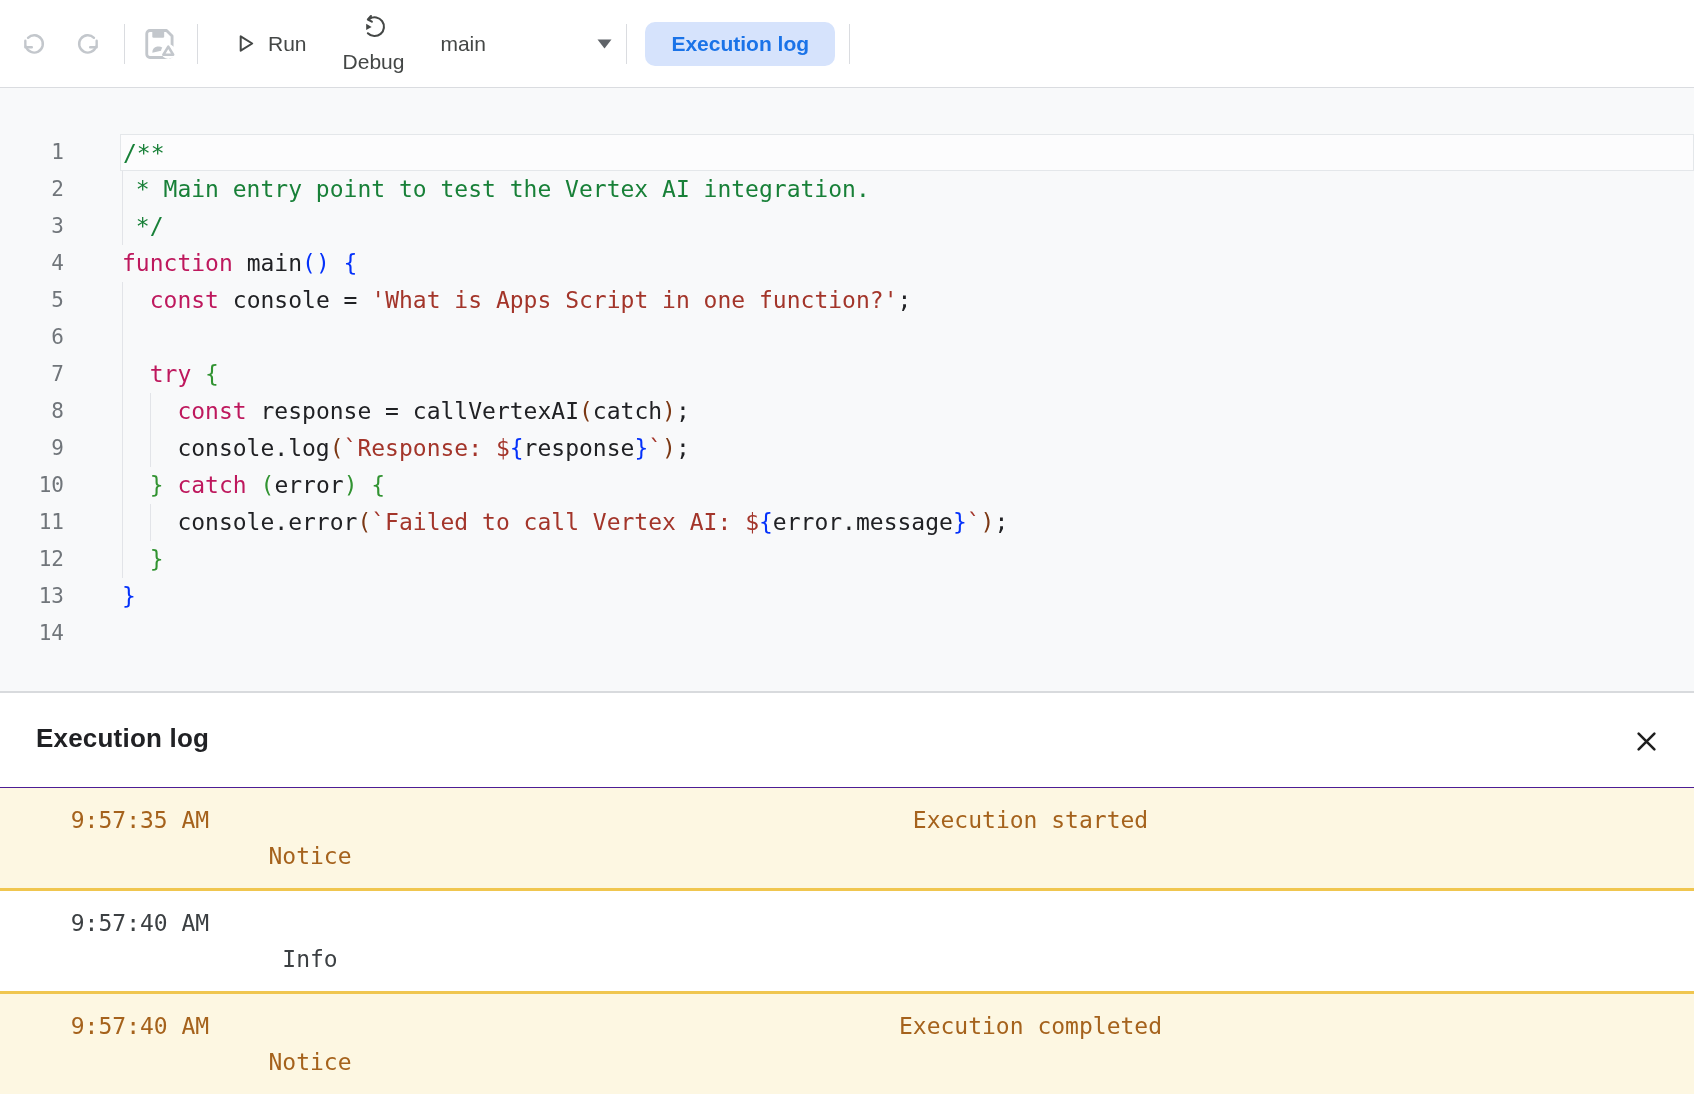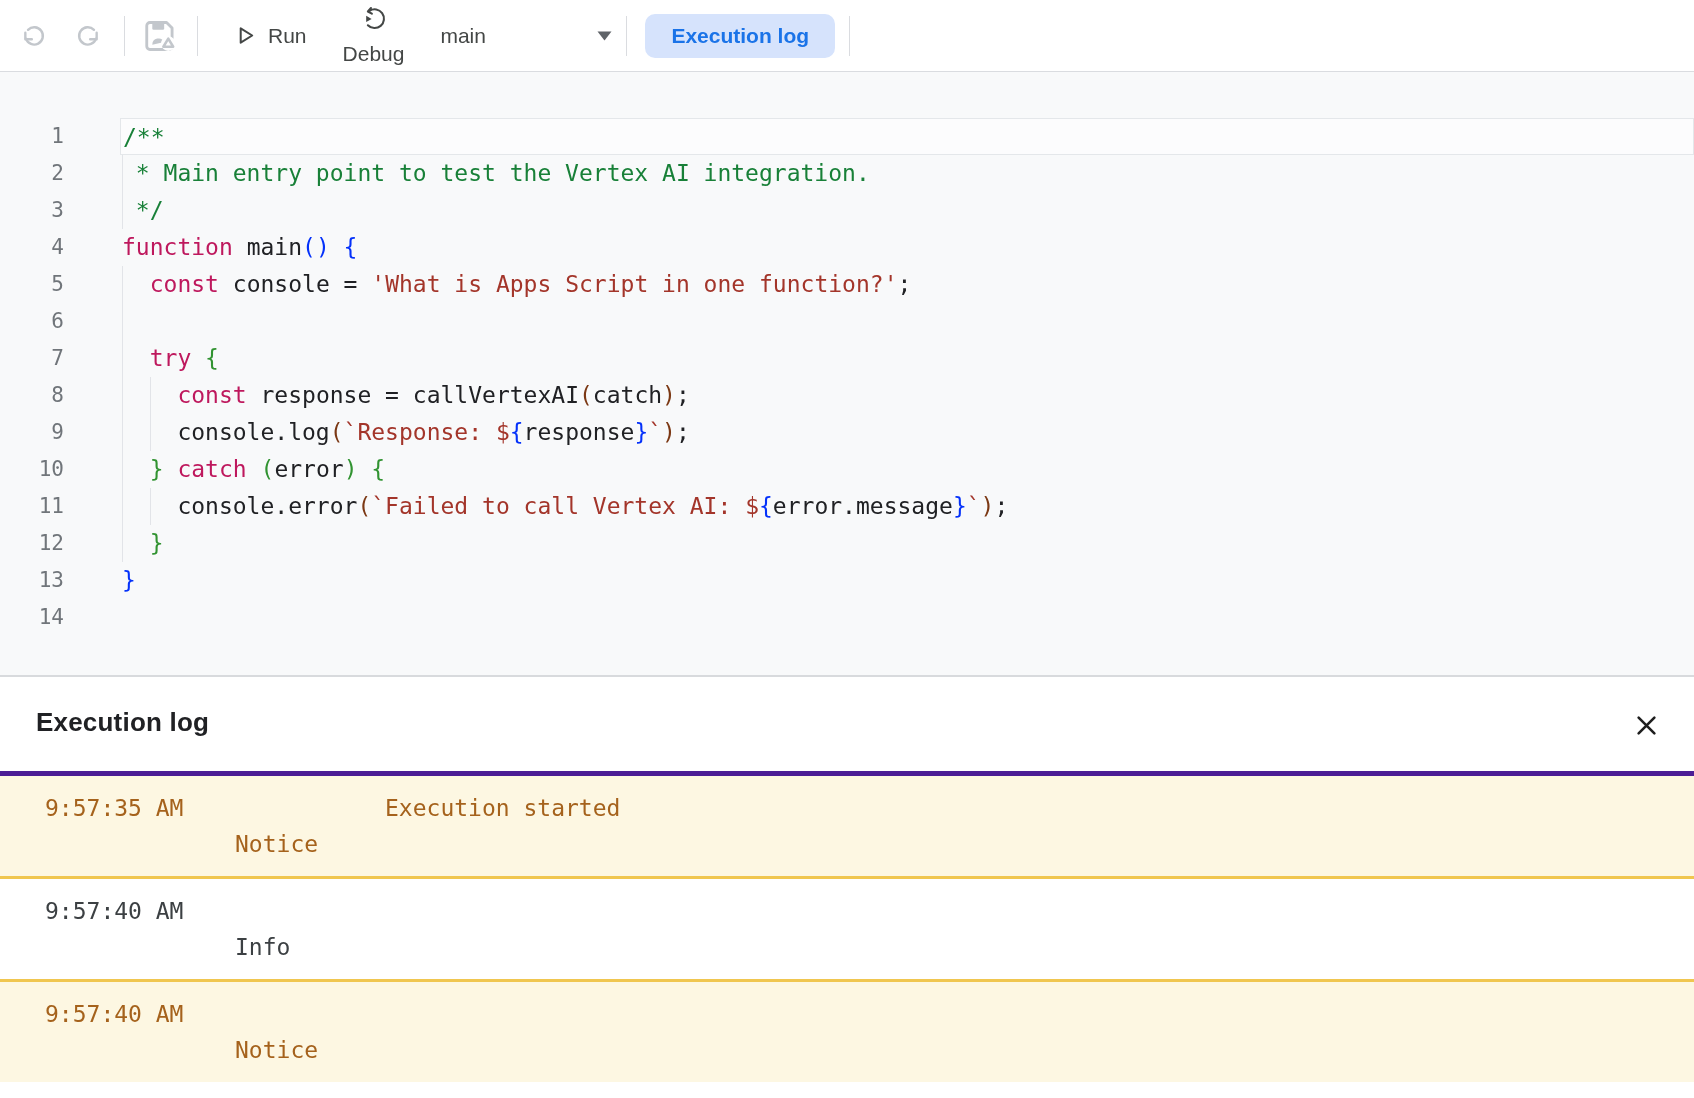--- a/index.html
+++ b/index.html
@@ -1,20 +1,20 @@
 <!DOCTYPE html>
 <html><head>
 <meta charset="utf-8">
 <style>
   * { margin:0; padding:0; box-sizing:border-box; }
   html,body { width:1694px; height:1098px; overflow:hidden; background:#fff;
               font-family:"Liberation Sans", sans-serif; }
 
   
-  .toolbar { height:72px; background:#fff; border-bottom:1px solid #dadce0;
+  .toolbar { height:88px; background:#fff; border-bottom:1px solid #dadce0;
              display:flex; align-items:center; padding-left:12px; }
   .icon-btn { width:44px; height:44px; border:none; background:transparent;
               display:flex; align-items:center; justify-content:center; cursor:pointer; }
   .icon-btn.mr { margin-right:10px; }
   .vdivider { width:1px; height:40px; background:#dadce0; margin:0 14px; flex:0 0 auto; }
   .tool-btn { display:flex; align-items:center; gap:11px; border:none; background:transparent;
               font-size:21px; color:#444746; cursor:pointer; font-family:inherit; }
   .run-btn { margin-left:22px; }
   .debug-btn { margin-left:36px;flex-direction:column; }
   .fn-select { margin-left:36px; width:172px; display:flex; align-items:center;
@@ -44,26 +44,26 @@
   .tok-b2 { color:#319331; }
   .tok-b3 { color:#7b3814; }
 
   
   .log-panel { background:#fff; }
   .log-header { display:flex; align-items:flex-start; justify-content:space-between;
                 padding:30px 30px 28px 36px; }
   .log-title { font-size:26px; font-weight:bold; color:#202124; letter-spacing:.2px; }
   .close-btn { border:none; background:transparent; cursor:pointer; width:36px; height:36px;
                display:flex; align-items:center; justify-content:center; }
-  .log-list { border-top:5px solid #4c1d95; }
+  .log-list { border-top:1px solid #4c1d95;text-align:center; }
   .log-row { display:flex; font-family:"DejaVu Sans Mono", monospace; font-size:23px;
              line-height:32px; padding:16px 0; }
   .log-row .col-time { flex:0 0 190px; margin-left:45px; }
   .log-row .col-level { flex:0 0 150px;margin-top:36px; }
-  .log-row .col-message { width:1195px; max-width:1195px; }
+  .log-row .col-message { width:1195px; max-width:1195px;margin-left:48px; }
   .log-row.notice { background:#fdf7e2; color:#a5621c; }
   .log-row.info { background:#fff; color:#3c4043; }
   .log-list .log-row.notice:first-child { border-bottom:3px solid #f0c64f; }
   .log-list .log-row.notice:last-child { border-top:3px solid #f0c64f; }
 
   svg { display:block; }
 </style>
 </head>
 <body>
 
@@ -164,15 +164,16 @@
         <div class="col-level">Notice</div>
         <div class="col-message">Execution started</div>
       </div>
       <div class="log-row info">
         <div class="col-time">9:57:40 AM</div>
         <div class="col-level">Info</div>
       </div>
       <div class="log-row notice">
         <div class="col-time">9:57:40 AM</div>
         <div class="col-level">Notice</div>
+        <div class="col-message">Execution completed</div>
       </div>
     </div>
 </div>
 
 </body></html>

